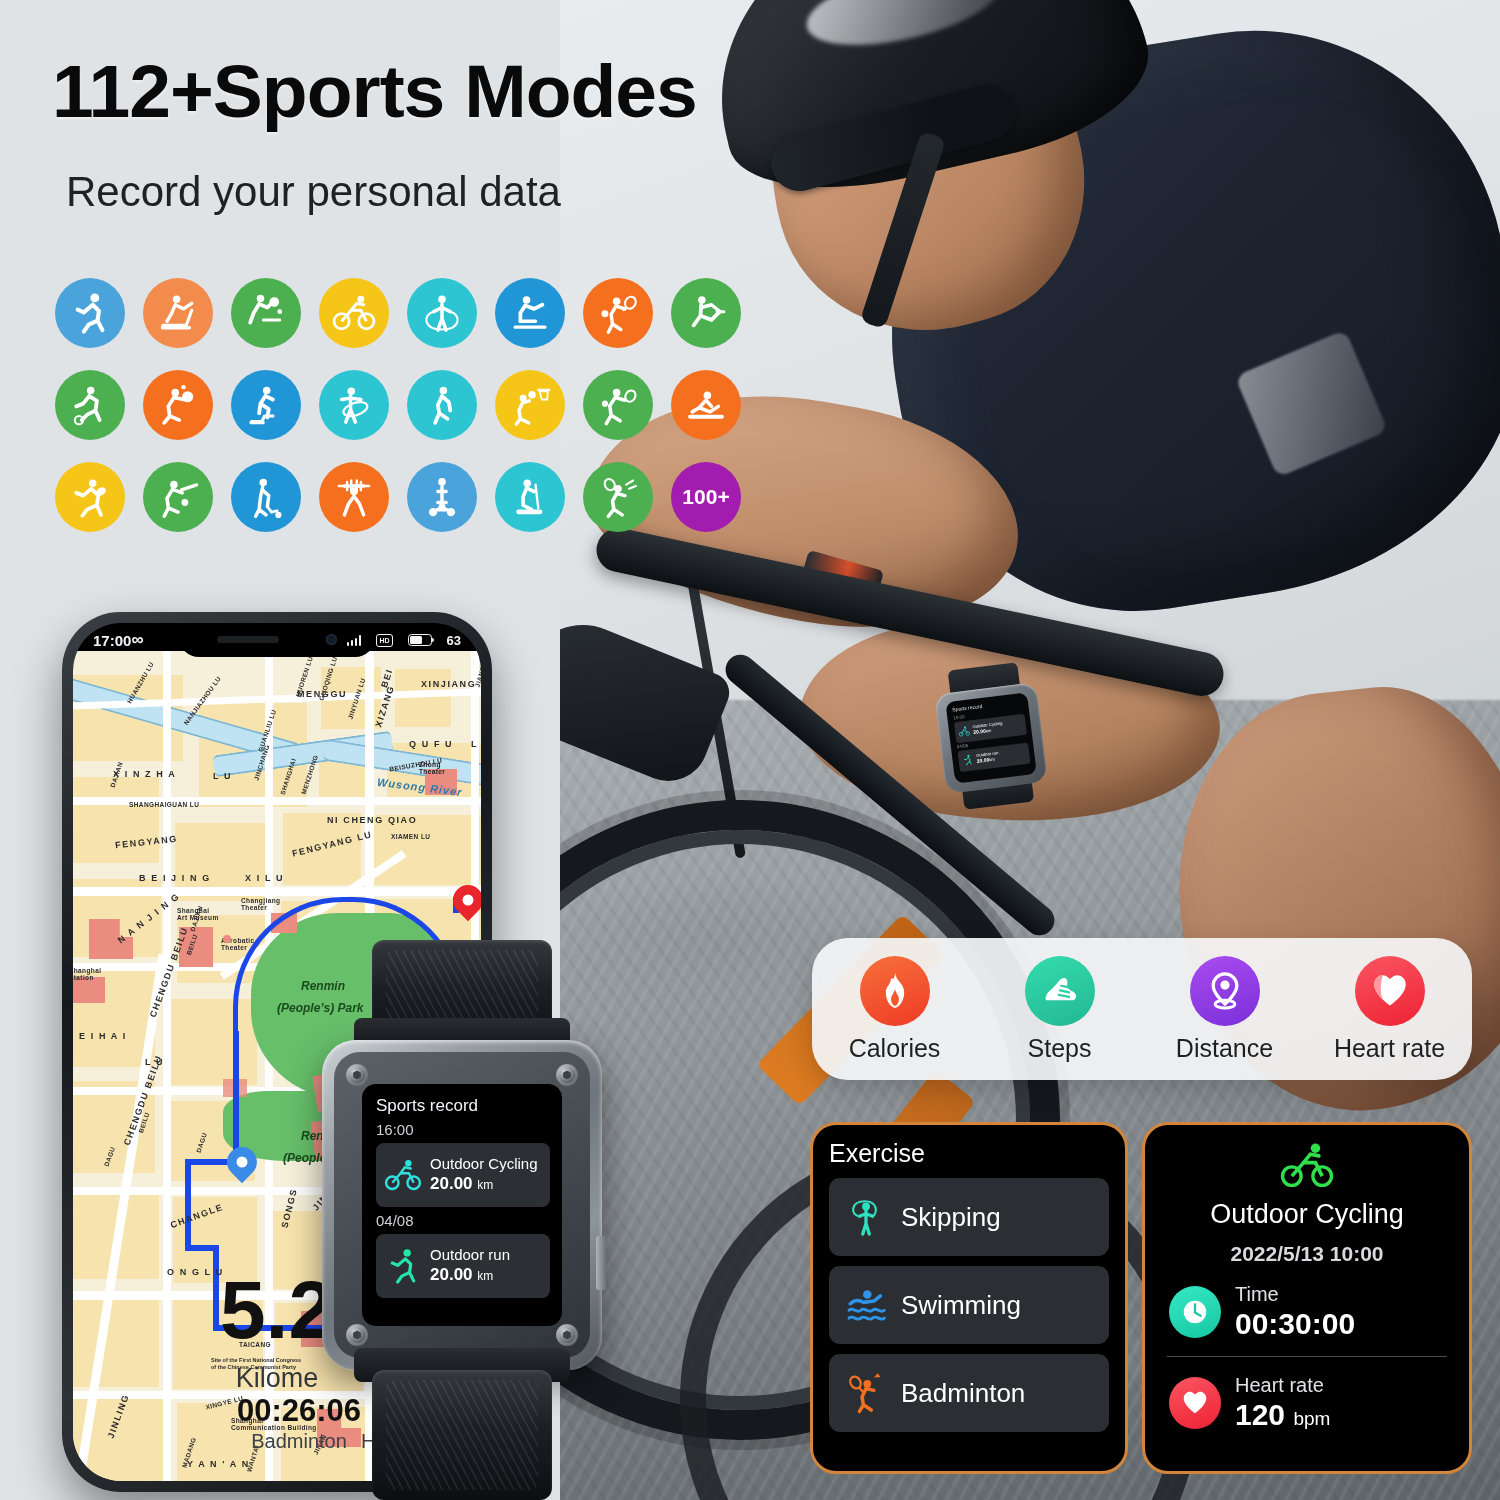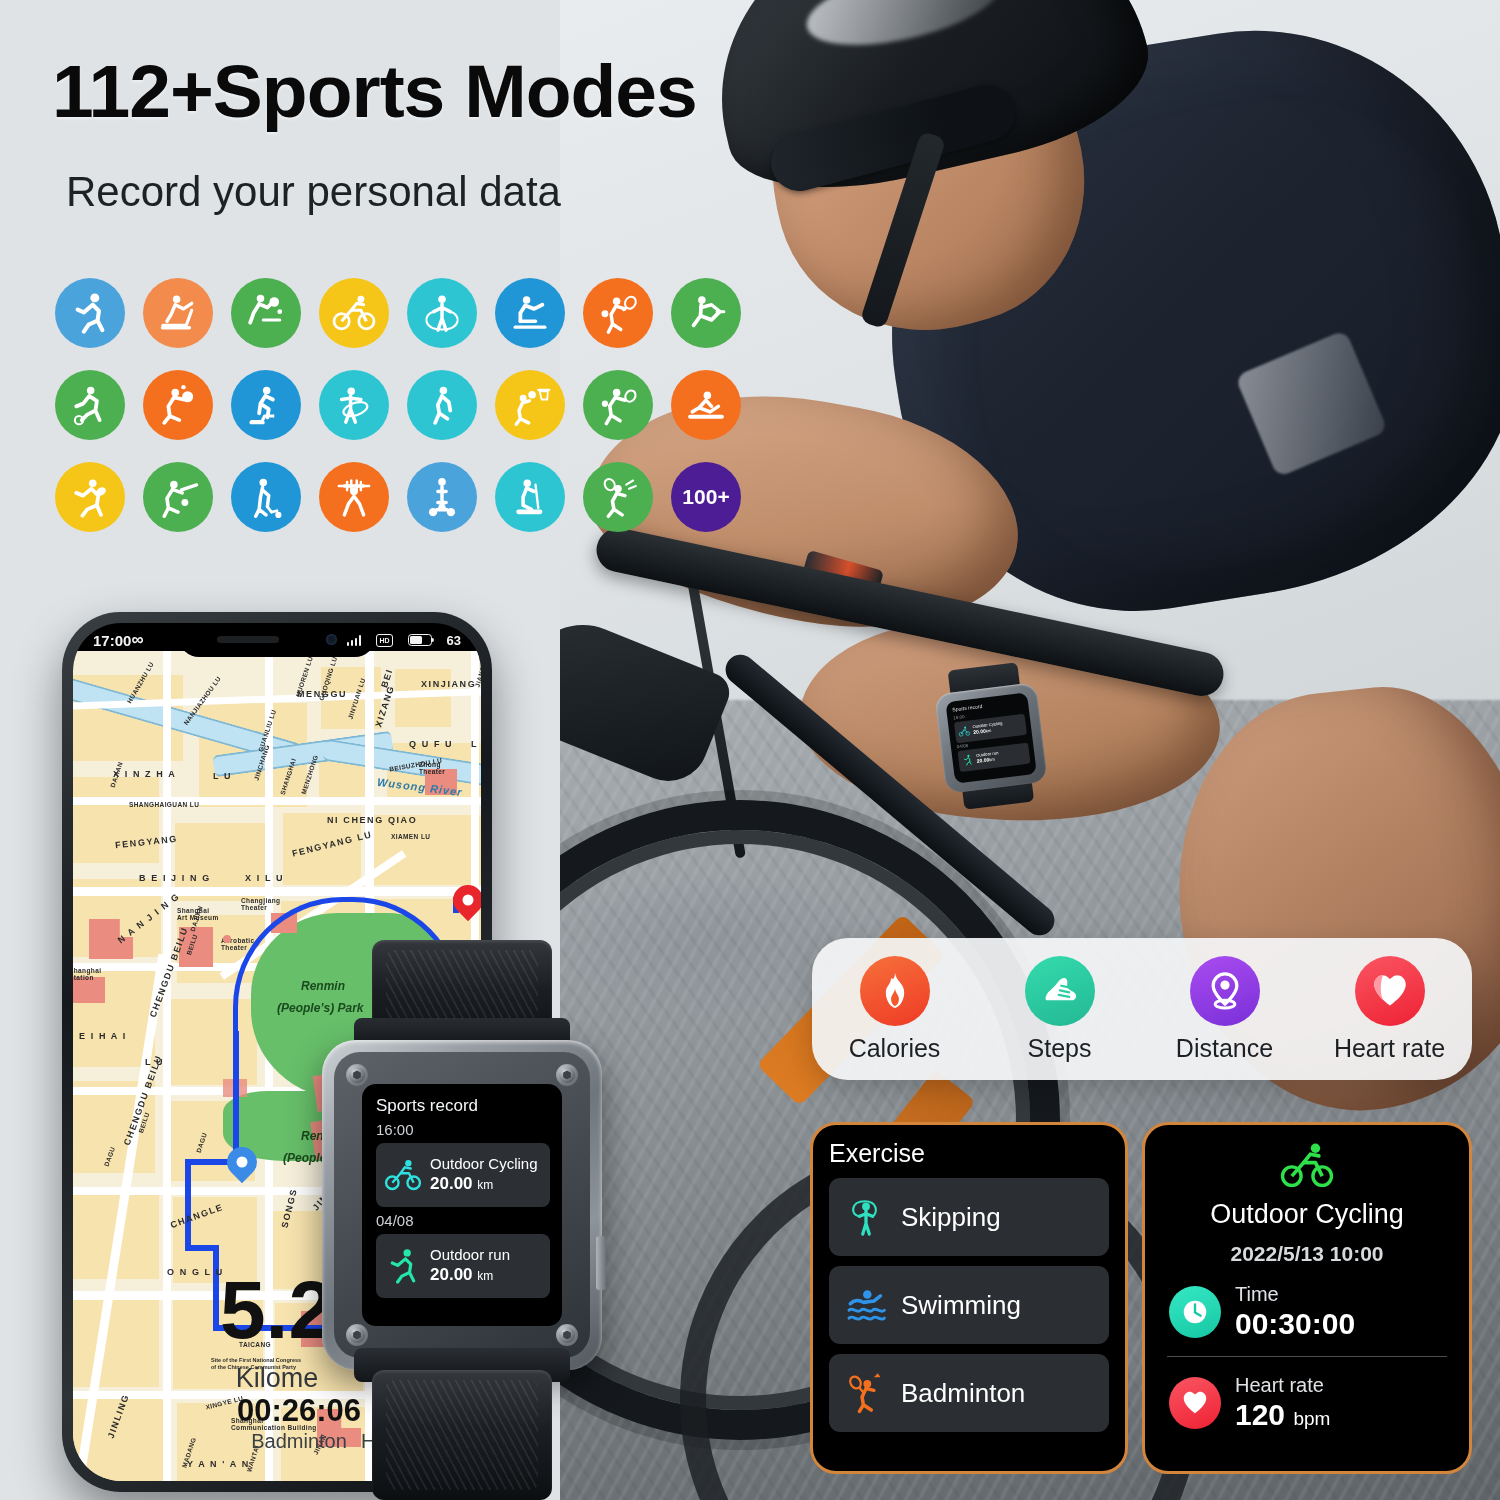--- a/index.html
+++ b/index.html
@@ -195,21 +195,21 @@
   }
   .sp-ico{
     width:70px; height:70px; border-radius:50%;
     display:flex; align-items:center; justify-content:center;
     color:#fff;
   }
   .sp-ico svg{ width:44px; height:44px; display:block; }
   .badge100{
     width:70px; height:70px; border-radius:50%;
     display:flex; align-items:center; justify-content:center;
-    color:#fff; font-size:21px; font-weight:bold; background:#4c1d95;
+    color:#fff; font-size:21px; font-weight:bold; background:#a21caf;
   }
 
   
   .phone{
     position:absolute; left:62px; top:612px; width:430px; height:880px;
     background:linear-gradient(150deg,#3a3f44 0%,#15191d 35%,#2e3337 70%,#0e1114 100%);
     border-radius:58px; padding:11px;
     box-shadow:0 22px 48px rgba(0,0,0,.42);
   }
   .phone-inner{

